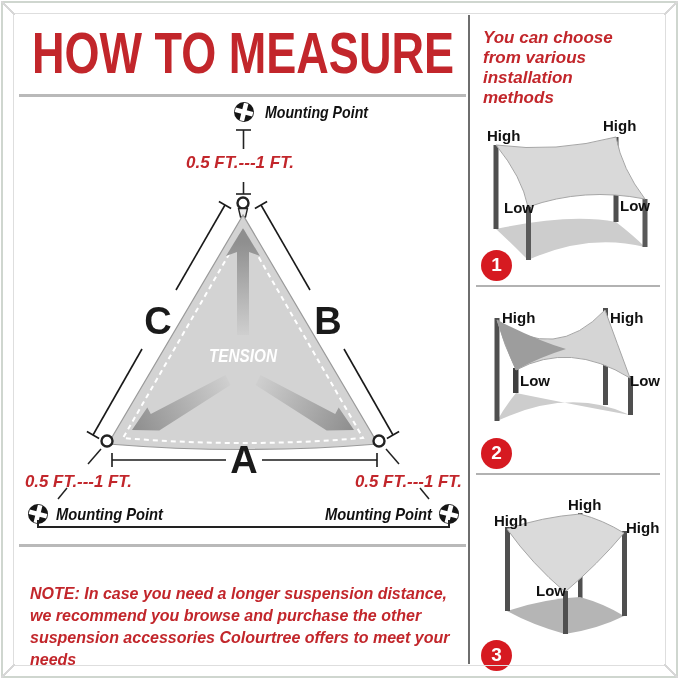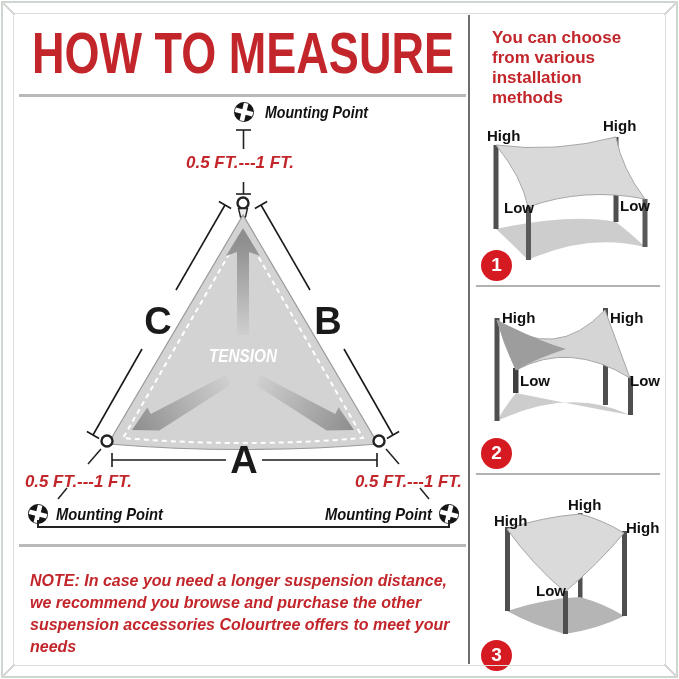--- a/index.html
+++ b/index.html
@@ -26,27 +26,27 @@
     letter-spacing: 0px; white-space: nowrap;
     margin: 11px 0 0 17px;
     transform: scaleX(0.79); transform-origin: left top;
     height: 56px;
   }
   .h-rule { height: 3px; background: #b9b9b9; margin: 12px 2px 0 4px; }
 
   .note {
     color: var(--color-red, #c2262b);
     font-size: 16px; font-weight: bold; font-style: italic;
-    width: 432px; margin: 23px 0 0 15px; line-height: 1.37;
+    width: 432px; margin: 36px 0 0 15px; line-height: 1.37;
   }
 
   .intro {
     color: var(--color-red, #c2262b);
-    font-size: 17px; font-weight: bold; 
-    width: 160px; margin: 13px 0 0 22px; line-height: 1.17;
+    font-size: 17px; font-weight: bold; font-style: italic;
+    width: 160px; margin: 13px 0 0 13px; line-height: 1.17;
   }
   .method { position: relative; }
   .m1 { height: 170px; margin-top: 7px; }
   .m2 { height: 182px; }
   .m3 { height: 198px; }
   .section-rule { height: 2px; background: #b2b2b2; margin: 0 4px 0 6px; }
   .badge {
     position: absolute; left: 11px; bottom: 4px;
     width: 31px; height: 31px; border-radius: 50%;
     background: var(--color-badge-red, #d61a21);

